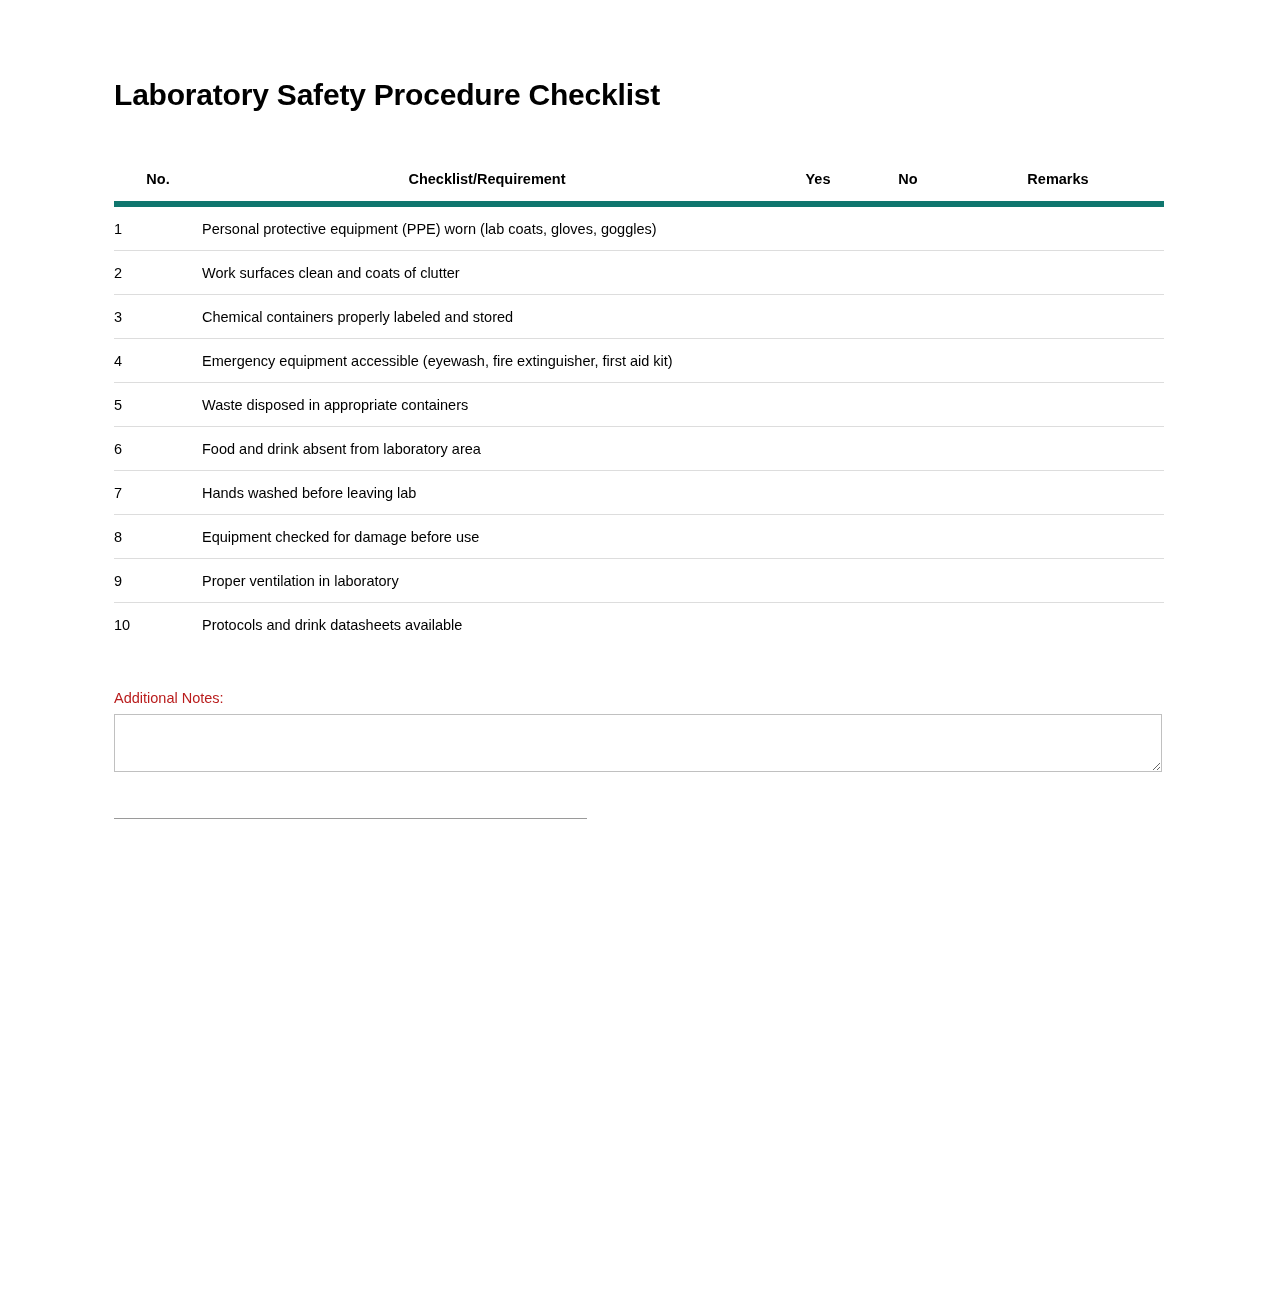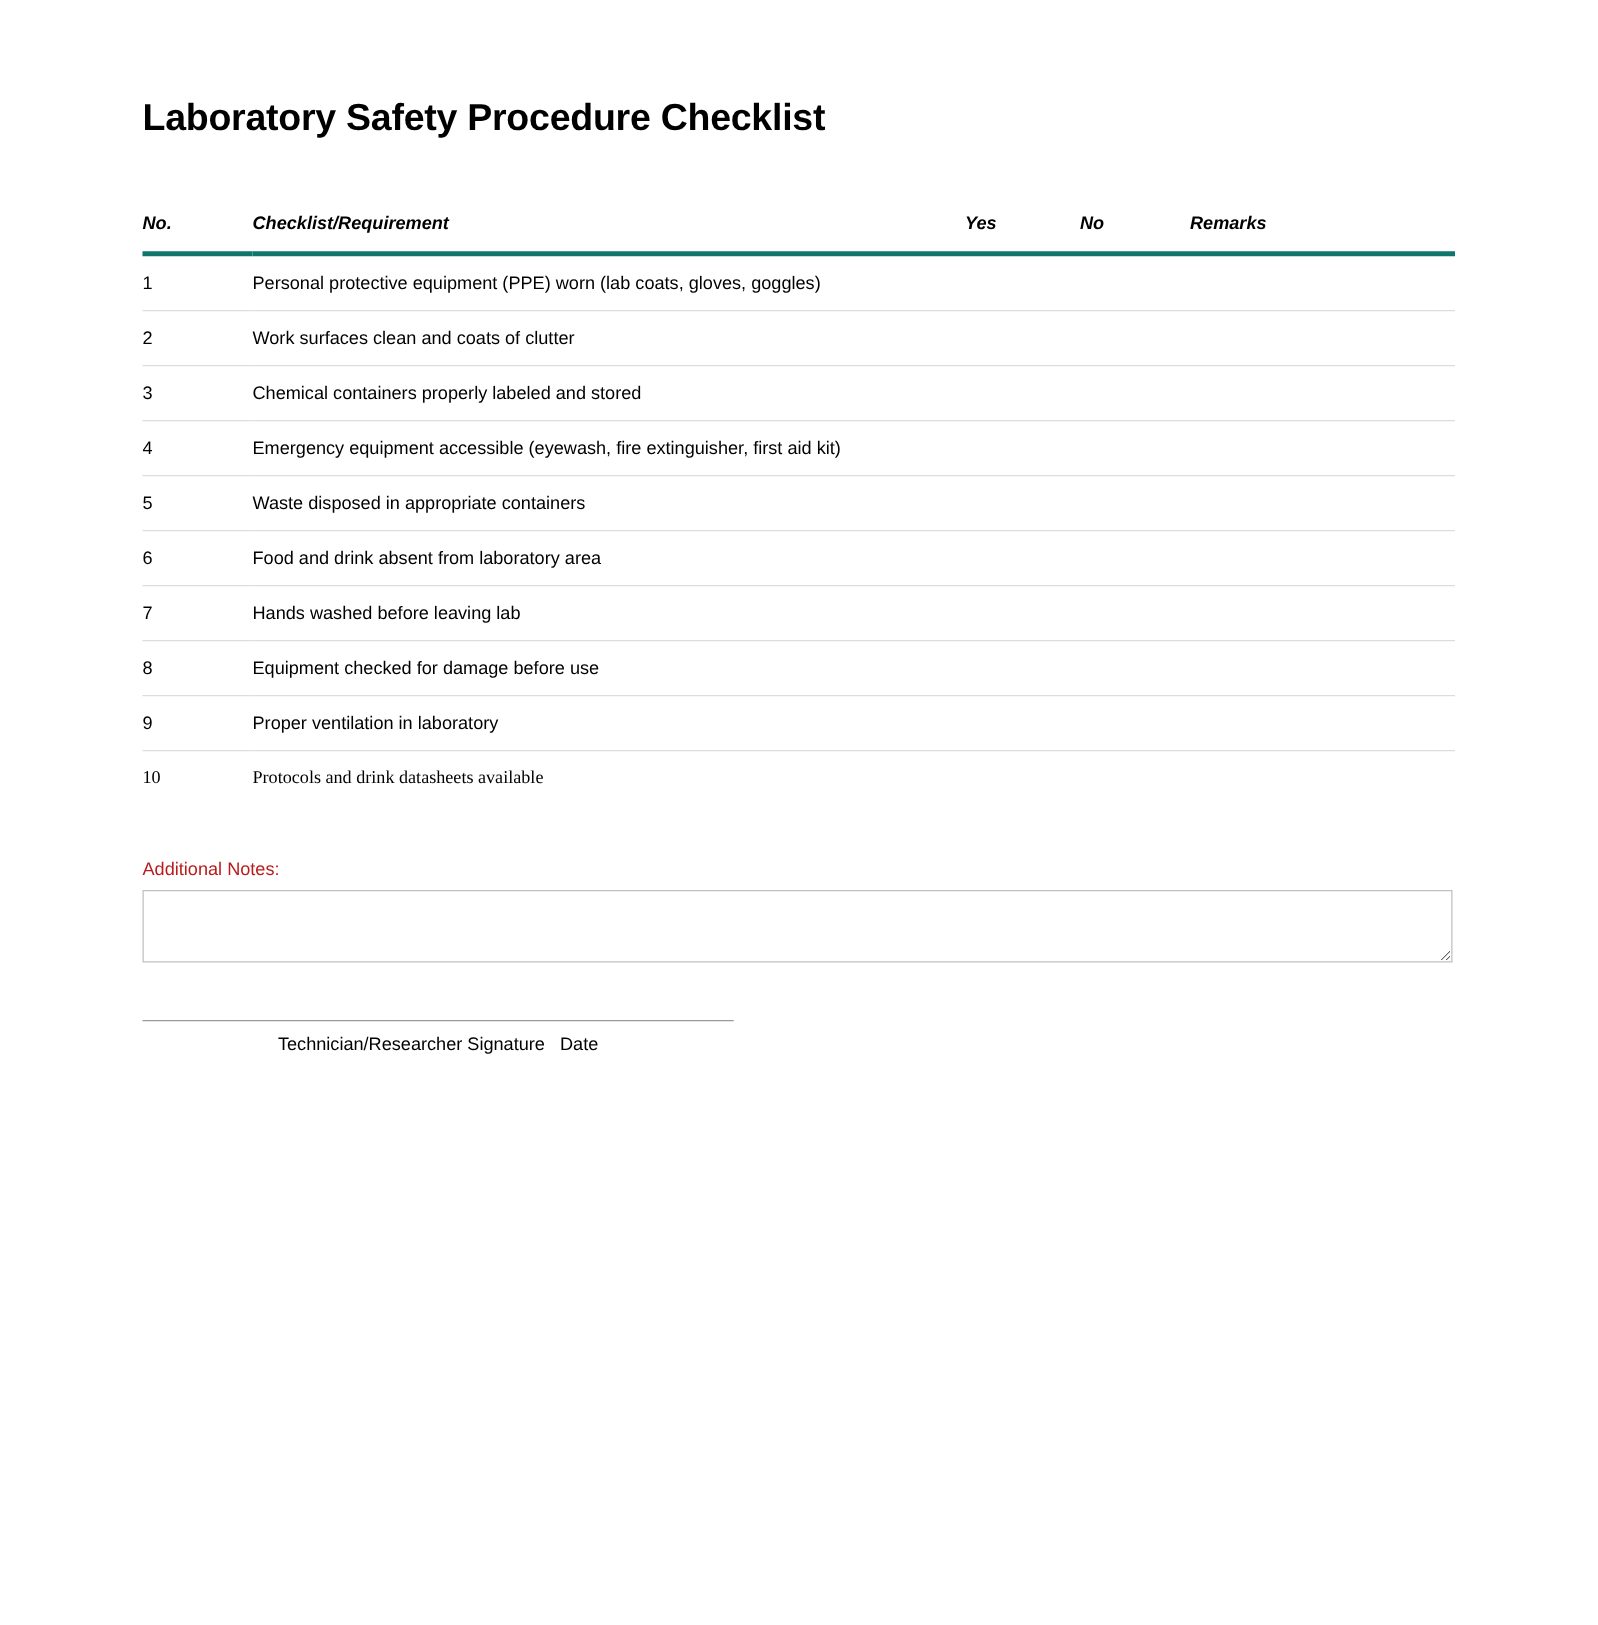--- a/index.html
+++ b/index.html
@@ -38,44 +38,42 @@
     font-size: 14.5px;
   }
 
   table.checklist col.c-no      { width: 88px; }
   table.checklist col.c-proc    { width: 570px; }
   table.checklist col.c-yes     { width: 92px; }
   table.checklist col.c-no2     { width: 88px; }
   table.checklist col.c-remarks { width: 212px; }
 
   table.checklist thead th {
-    text-align: left;
+    text-align: center;
     font-weight: bold;
     font-size: 14.5px;
     padding: 0 0 14px 0;
-    border-bottom: 4px solid #0f766e;
+    border-bottom: 6px solid #0f766e;
     vertical-align: bottom;
     color: #000000;
-    font-style: italic;
   }
 
   table.checklist tbody td {
     text-align: left;
     font-weight: normal;
     font-size: 14.5px;
     padding: 13px 0 13px 0;
     border-bottom: 1px solid #dddddd;
     vertical-align: middle;
     color: #000000;
     height: 17px;
   }
 
   table.checklist tbody tr:last-child td {
     border-bottom: none;
-    font-family: Liberation Serif, serif;
   }
 
   .notes-section {
     margin-top: 44px;
   }
   .notes-label {
     font-size: 14.5px;
     color: #b91c1c;
     margin-bottom: 8px;
     display: block;
@@ -218,17 +216,16 @@
   </table>
 
   <div class="notes-section">
     <label class="notes-label">Additional Notes:</label>
     <textarea class="notes-box" placeholder="" style=""></textarea>
   </div>
 
   <div class="sign-row">
     <div class="sign-block">
       <div class="sign-line"></div>
-      <div class="sign-caption">Technician/Researcher Signature   Date</div>
     </div>
   </div>
 
 </div>
 
 </body></html>

